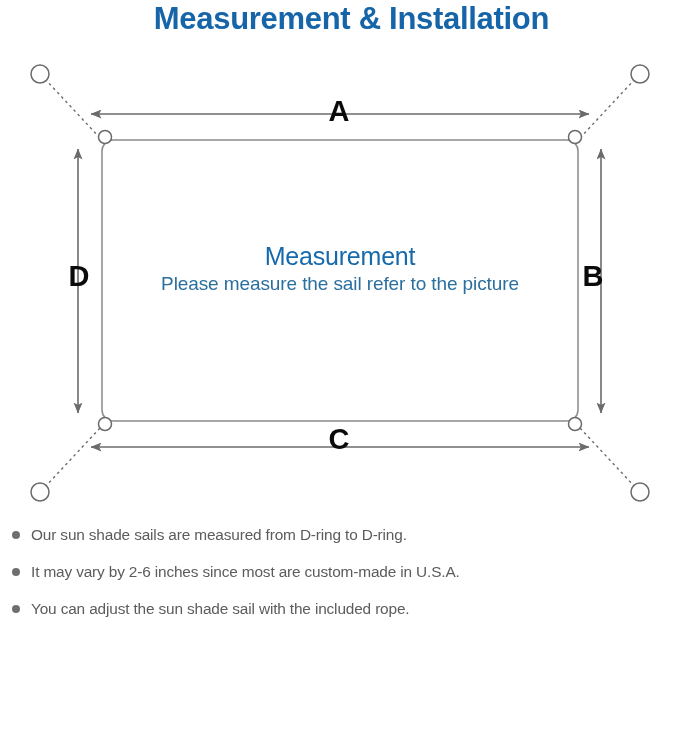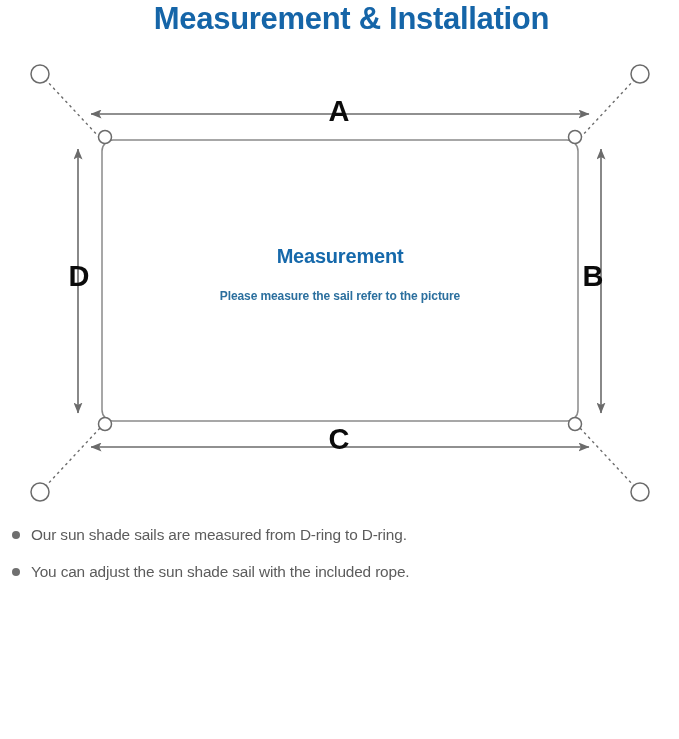--- a/index.html
+++ b/index.html
@@ -50,32 +50,32 @@
   
   #sail-center-label {
     position: absolute;
     left: 102px;
     top: 195px;
     width: 476px;
     text-align: center;
     pointer-events: none;
   }
   #sail-center-title {
-    font-size: 20px;
-    font-weight: bold;
+    font-size: 25px;
+    font-weight: normal;
     color: #1669ab;
     line-height: 30px;
     letter-spacing: -0.2px;
   }
   #sail-center-subtitle {
-    font-size: 12px;
-    font-weight: bold;
+    font-size: 19px;
+    font-weight: normal;
     color: #2b6f9e;
     line-height: 22px;
-    margin-top: 14px;
+    margin-top: 2px;
     letter-spacing: -0.1px;
   }
 
   
   .dim-letter {
     position: absolute;
     font-size: 29px;
     font-weight: bold;
     color: #0b0b0b;
     line-height: 1;
@@ -175,15 +175,19 @@
   <div class="dim-letter" id="dim-letter-d">D</div>
 </div>
 
 <div id="notes-list">
   <div class="note-item">
     <span class="note-bullet"></span>
     <span>Our sun shade sails are measured from D-ring to D-ring.</span>
   </div>
   <div class="note-item">
     <span class="note-bullet"></span>
+    <span>It may vary by 2-6 inches since most are custom-made in U.S.A.</span>
+  </div>
+  <div class="note-item">
+    <span class="note-bullet"></span>
     <span>You can adjust the sun shade sail with the included rope.</span>
   </div>
 </div>
 
 </body></html>

